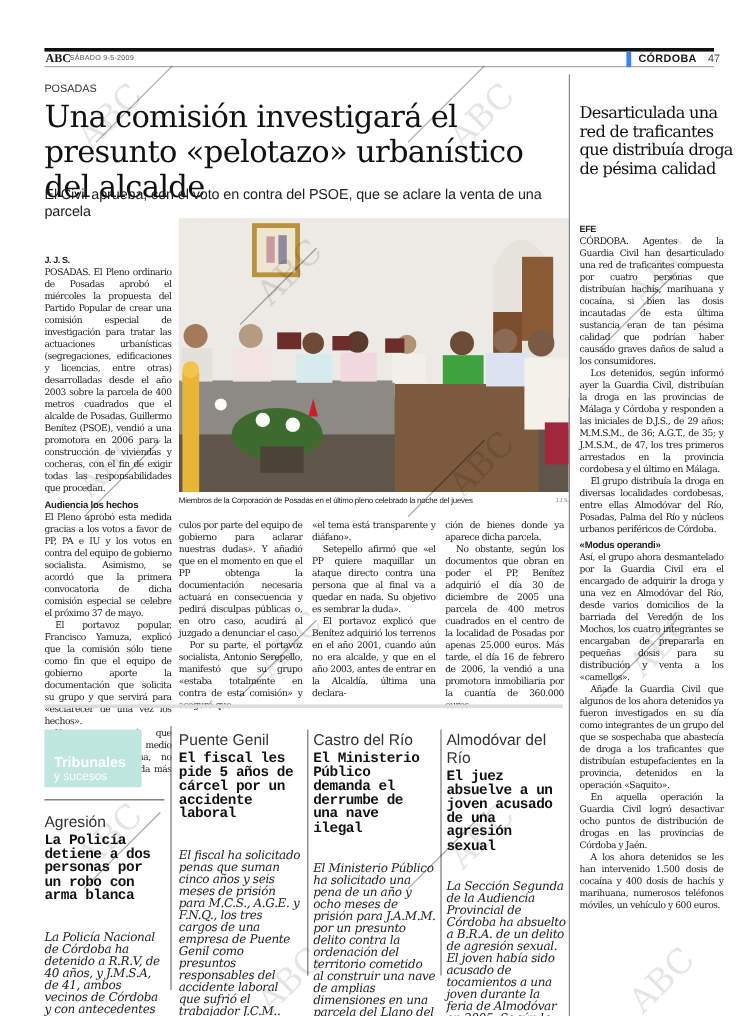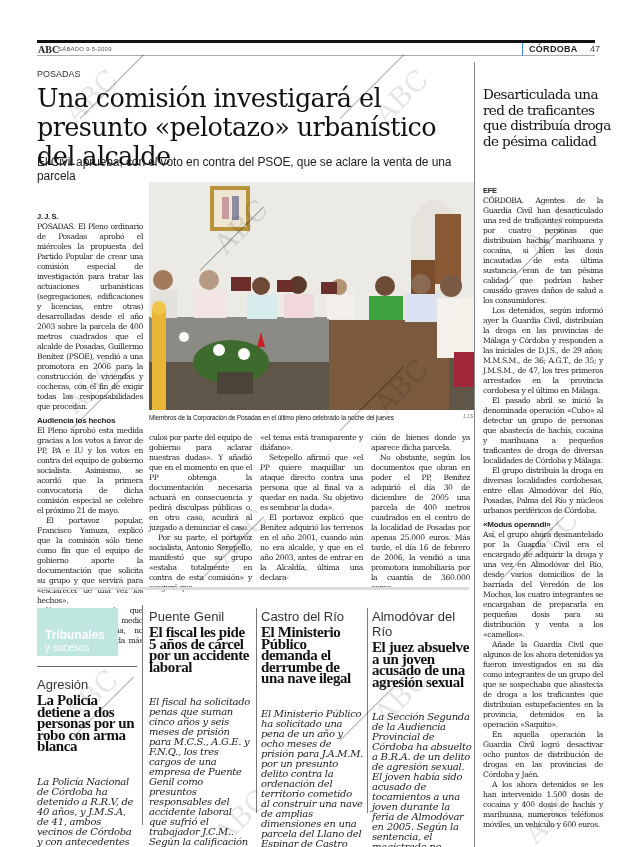--- a/index.html
+++ b/index.html
@@ -6,21 +6,21 @@
   html, body { width: 620px; height: 847px; background: #ffffff; overflow: hidden; }
   body { position: relative; font-family: "DejaVu Serif", serif; color: #1a1a1a; }
 
   .abs { position: absolute; }
 
   
   .top-rule { left: 37px; top: 40px; width: 558px; height: 3px; background: #111; }
   .header-bar { left: 37px; top: 43px; width: 558px; height: 13px; border-bottom: 1px solid #aaa; }
   .hdr-abc { left: 38px; top: 44px; font-family: "Liberation Serif", serif; font-weight: bold; font-size: 10px; }
   .hdr-date { left: 58px; top: 46px; font-size: 6px; color: #555; font-family: "Liberation Sans", sans-serif; letter-spacing: 0.2px; }
-  .hdr-section { left: 522px; top: 43px; width: 56px; height: 13px; border-left: 1px solid #3b82f6; font-family: "Liberation Sans", sans-serif; font-weight: bold; font-size: 9px; padding-left: 6px; padding-top: 1px; letter-spacing: 0.3px; }
+  .hdr-section { left: 522px; top: 43px; width: 56px; height: 13px; border-left: 4px solid #3b82f6; font-family: "Liberation Sans", sans-serif; font-weight: bold; font-size: 9px; padding-left: 6px; padding-top: 1px; letter-spacing: 0.3px; }
   .hdr-page { left: 590px; top: 44px; font-size: 9px; color: #444; font-family: "Liberation Sans", sans-serif; }
 
   
   .kicker { left: 37px; top: 69px; font-size: 9px; color: #333; font-family: "Liberation Sans", sans-serif; }
   .headline { left: 37px; top: 84px; width: 430px; font-family: "DejaVu Serif", serif; font-size: 25.5px; line-height: 29px; letter-spacing: -0.6px; color: #111; }
   .subhead { left: 37px; top: 155px; width: 440px; font-family: "Liberation Sans", sans-serif; font-size: 12px; color: #222; letter-spacing: -0.1px; }
   .subhead b { font-weight: normal; text-align: center; }
 
   .col { font-size: 7.6px; line-height: 10px; text-align: justify; color: #222; font-family: "DejaVu Serif", serif; letter-spacing: -0.35px; }
   .col p { text-indent: 9px; }
@@ -37,21 +37,21 @@
   .side-headline { left: 483px; top: 71px; width: 135px; font-family: "DejaVu Serif", serif; font-weight: bold; font-size: 13.5px; line-height: 15.5px; letter-spacing: -0.6px; color: #111; }
 
   
   .divider { left: 37px; top: 587px; width: 432px; height: 3px; background: #ddd; }
   .tribunales-box { left: 37px; top: 608px; width: 81px; height: 48px; background: #bfe6df; padding: 20px 8px; }
   .trib-title { font-family: "Liberation Sans", sans-serif; font-weight: bold; font-size: 12px; color: #fff; }
   .trib-sub { font-family: "Liberation Sans", sans-serif; font-size: 10px; color: #fff; }
   .trib-rule { left: 37px; top: 666px; width: 100px; height: 1px; background: #666; }
 
   .brief-kicker { font-family: "Liberation Sans", sans-serif; font-size: 13px; color: #333; }
-  .brief-title { font-family: Liberation Serif, serif; font-weight: bold; font-size: 15px; line-height: 11.5px; letter-spacing: -0.4px; color: #111; margin-top: 3px; }
+  .brief-title { font-family: Liberation Mono, monospace; font-weight: bold; font-size: 12px; line-height: 11.5px; letter-spacing: -0.4px; color: #111; margin-top: 3px; }
   .brief-body { font-family: "DejaVu Serif", serif; font-size: 10px; line-height: 10px; color: #222; margin-top: 24px; letter-spacing: -0.3px; font-style: italic; }
   .vrule { width: 1px; background: #777; }
 
   
   .wm { position: absolute; font-family: "DejaVu Serif", serif; font-size: 28px; color: rgba(0,0,0,0.10); transform: rotate(-45deg); pointer-events: none; }
   .wm-line { position: absolute; height: 1px; background: rgba(0,0,0,0.35); transform-origin: left center; transform: rotate(-45deg); pointer-events: none; }
 </style>
 </head>
 <body>
 
@@ -65,21 +65,21 @@
 <div class="abs kicker">POSADAS</div>
 <h1 class="abs headline" style="font-weight:normal;">Una comisión investigará el presunto «pelotazo» urbanístico del alcalde</h1>
 <div class="abs subhead">
   <span>El Civil aprueba, </span><b>con el voto en contra del PSOE</b><span>, que se aclare la venta de una parcela</span>
 </div>
 
 <div class="abs col" style="left:37px; top:183px; width:106px;">
   <div class="byline">J. J. S.</div>
   <p class="noind">POSADAS. El Pleno ordinario de Posadas aprobó el miércoles la propuesta del Partido Popular de crear una comisión especial de investigación para tratar las actuaciones urbanísticas (segregaciones, edificaciones y licencias, entre otras) desarrolladas desde el año 2003 sobre la parcela de 400 metros cuadrados que el alcalde de Posadas, Guillermo Benítez (PSOE), vendió a una promotora en 2006 para la construcción de viviendas y cocheras, con el fin de exigir todas las responsabilidades que procedan.</p>
   <div class="subtitle">Audiencia los hechos</div>
-  <p class="noind">El Pleno aprobó esta medida gracias a los votos a favor de PP, PA e IU y los votos en contra del equipo de gobierno socialista. Asimismo, se acordó que la primera convocatoria de dicha comisión especial se celebre el próximo 21 de mayo.</p>
+  <p class="noind">El Pleno aprobó esta medida gracias a los votos a favor de PP, PA e IU y los votos en contra del equipo de gobierno socialista. Asimismo, se acordó que la primera convocatoria de dicha comisión especial se celebre el próximo 37 de mayo.</p>
   <p>El portavoz popular, Francisco Yamuza, explicó que la comisión sólo tiene como fin que el equipo de gobierno aporte la documentación que solicita su grupo y que servirá para «esclarecer de una vez los hechos».</p>
   <p>Yamuza aseguró que «después de año y medio investigando el tema, no hemos encontrado nada más que obstá-</p>
 </div>
 
 <div class="abs photo">
   <svg width="325" height="228" viewBox="0 0 325 228">
     <rect width="325" height="228" fill="#eceae4"></rect>
     <rect x="0" y="150" width="325" height="78" fill="#5f5548"></rect>
 
     <rect x="61" y="4" width="40" height="45" fill="#b8923c"></rect>
@@ -147,21 +147,20 @@
   <p class="noind">ción de bienes donde ya aparece dicha parcela.</p>
   <p>No obstante, según los documentos que obran en poder el PP, Benítez adquirió el día 30 de diciembre de 2005 una parcela de 400 metros cuadrados en el centro de la localidad de Posadas por apenas 25.000 euros. Más tarde, el día 16 de febrero de 2006, la vendió a una promotora inmobiliaria por la cuantía de 360.000 euros.</p>
 </div>
 
 <div class="abs right-rule"></div>
 <h2 class="abs side-headline" style="font-weight:normal;margin-top:16px;">Desarticulada una red de traficantes que distribuía droga de pésima calidad</h2>
 <div class="abs col" style="left:483px; top:157px; width:120px;">
   <div class="byline">EFE</div>
   <p class="noind">CÓRDOBA. Agentes de la Guardia Civil han desarticulado una red de traficantes compuesta por cuatro personas que distribuían hachís, marihuana y cocaína, si bien las dosis incautadas de esta última sustancia eran de tan pésima calidad que podrían haber causado graves daños de salud a los consumidores.</p>
   <p>Los detenidos, según informó ayer la Guardia Civil, distribuían la droga en las provincias de Málaga y Córdoba y responden a las iniciales de D.J.S., de 29 años; M.M.S.M., de 36; A.G.T., de 35; y J.M.S.M., de 47, los tres primeros arrestados en la provincia cordobesa y el último en Málaga.</p>
-  <p>El pasado abril se inició la denominada operación «Cubo» al detectar un grupo de personas que abastecía de hachís, cocaína y marihuana a pequeños traficantes de droga de diversas localidades de Córdoba y Málaga.</p>
   <p>El grupo distribuía la droga en diversas localidades cordobesas, entre ellas Almodóvar del Río, Posadas, Palma del Río y núcleos urbanos periféricos de Córdoba.</p>
   <div class="subtitle">«Modus operandi»</div>
   <p class="noind">Así, el grupo ahora desmantelado por la Guardia Civil era el encargado de adquirir la droga y una vez en Almodóvar del Río, desde varios domicilios de la barriada del Veredón de los Mochos, los cuatro integrantes se encargaban de prepararla en pequeñas dosis para su distribución y venta a los «camellos».</p>
   <p>Añade la Guardia Civil que algunos de los ahora detenidos ya fueron investigados en su día como integrantes de un grupo del que se sospechaba que abastecía de droga a los traficantes que distribuían estupefacientes en la provincia, detenidos en la operación «Saquito».</p>
   <p>En aquella operación la Guardia Civil logró desactivar ocho puntos de distribución de drogas en las provincias de Córdoba y Jaén.</p>
   <p>A los ahora detenidos se les han intervenido 1.500 dosis de cocaína y 400 dosis de hachís y marihuana, numerosos teléfonos móviles, un vehículo y 600 euros.</p>
 </div>
 
 <div class="abs divider"></div>
 

